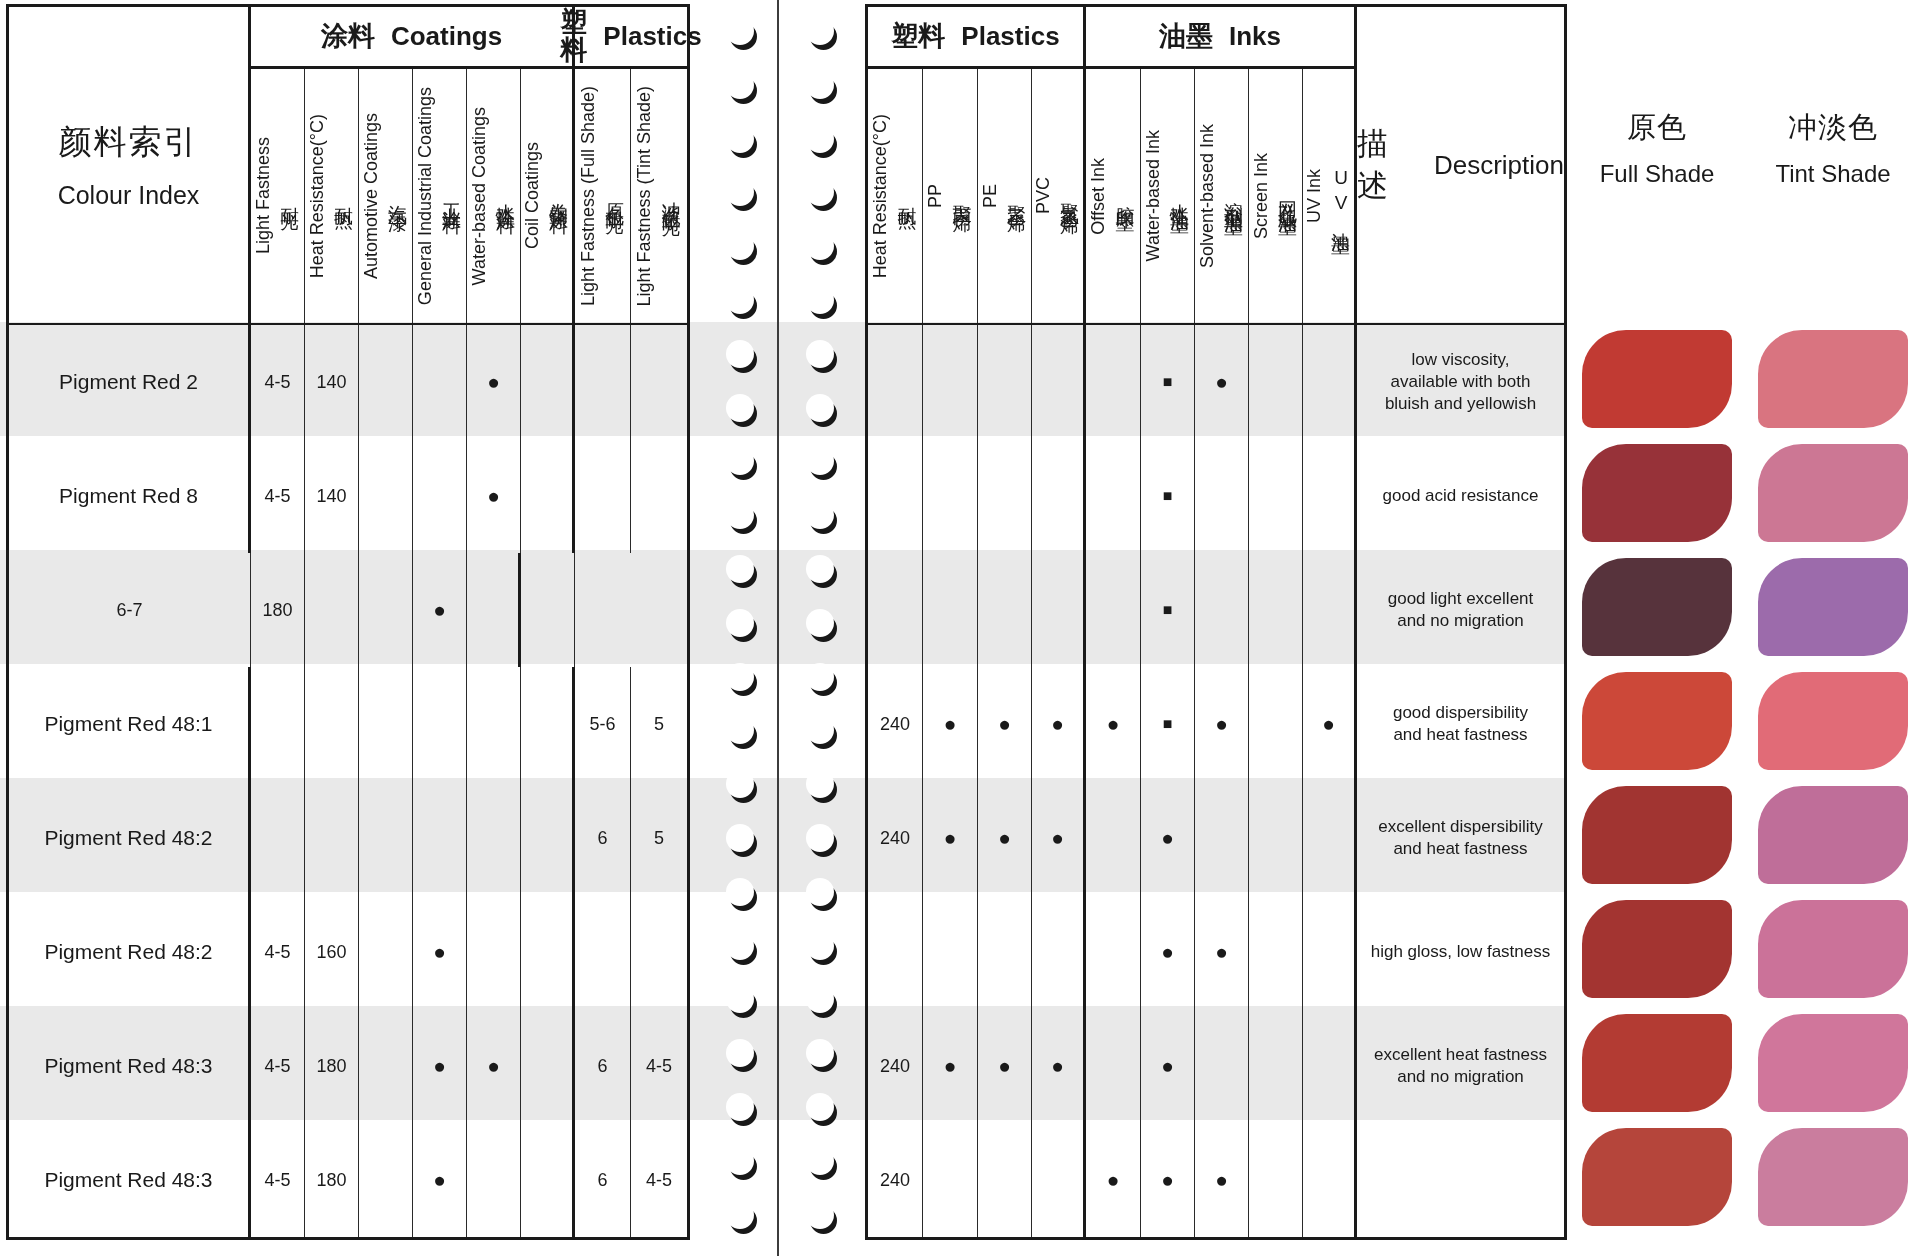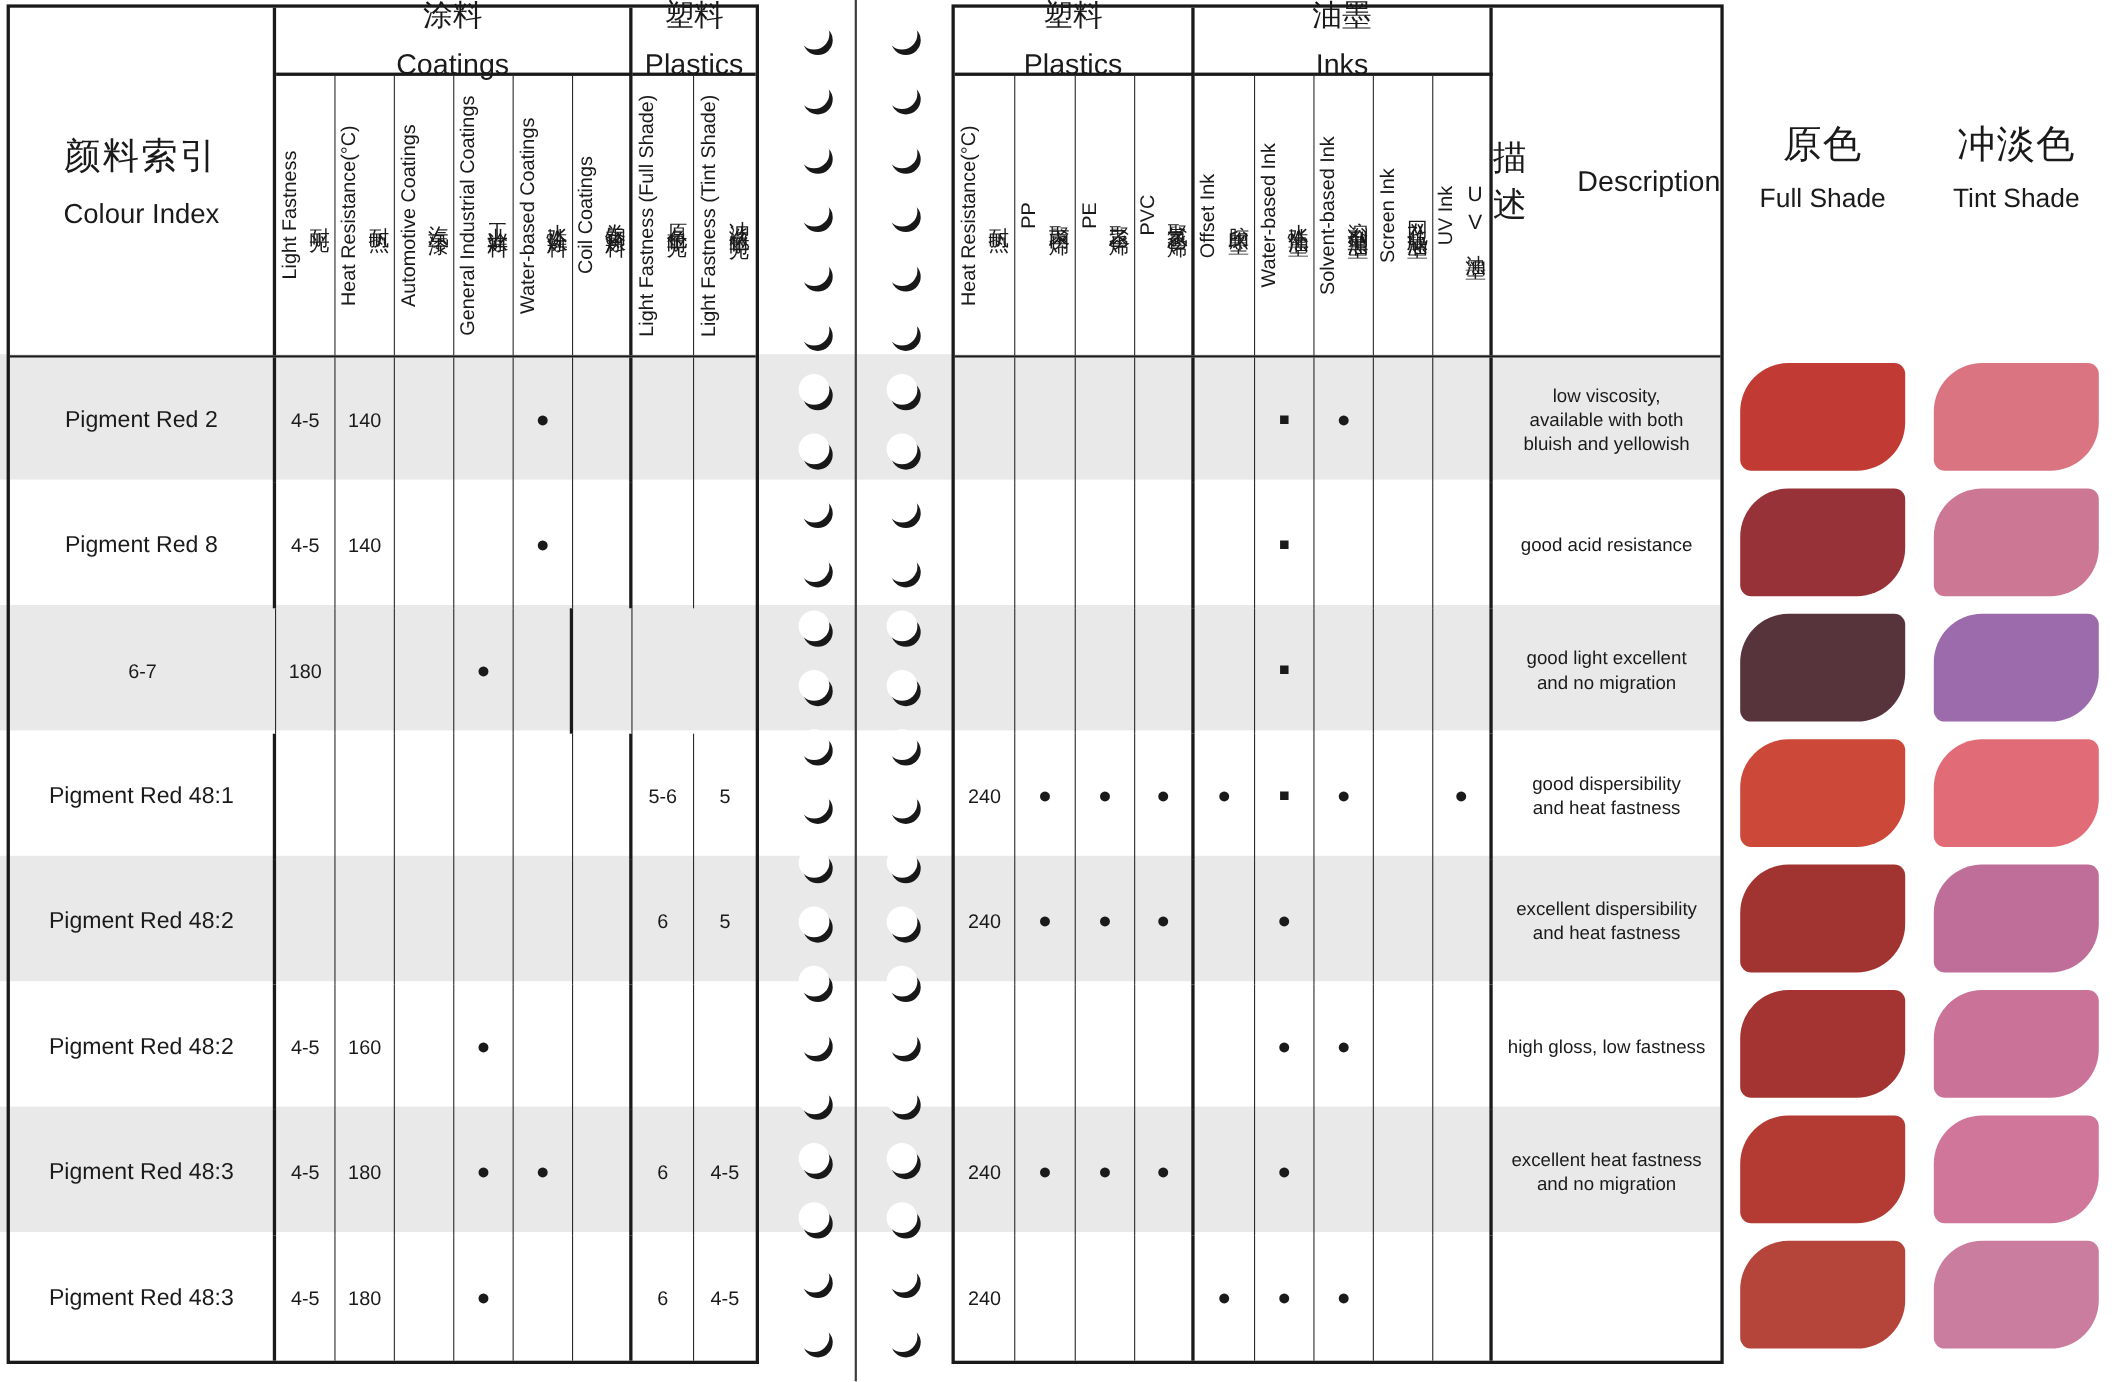--- a/index.html
+++ b/index.html
@@ -16,21 +16,21 @@
   .ring{position:absolute; width:32px; height:34px; z-index:2;}
   .ring::before{content:""; position:absolute; left:4px; top:6px; width:27px; height:27px; border-radius:50%; background:#181818;}
   .ring::after{content:""; position:absolute; left:0; top:0; width:28px; height:28px; border-radius:50%; background:#ffffff;}
 
   .tbl{position:absolute; top:4px; height:1236px; border:3px solid #1a1a1a; box-sizing:border-box; z-index:3; background:transparent;}
   .ltable{left:6px;  width:684px;}
   .rtable{left:865px; width:702px;}
   .tbl .hline{position:absolute; left:0; top:316px; width:100%; height:2px; background:#1a1a1a;}
 
   .abs{position:absolute; box-sizing:border-box;}
-  .sec{display:flex; flex-direction:column; align-items:center; justify-content:center; line-height:1.02; font-weight:normal;gap:16px;}
+  .sec{display:flex; flex-direction:row; align-items:center; justify-content:center; line-height:1.02; font-weight:bold;gap:16px;}
   .sec .zh{font-size:27px;}
   .sec .en{font-size:26px;}
   .thickR{border-right:3px solid #1a1a1a;}
   .thickB{border-bottom:3px solid #1a1a1a;}
 
   .ci-head{display:flex; flex-direction:column; align-items:center; justify-content:center; gap:16px;}
   .ci-head .zh{font-size:33px; letter-spacing:2px;}
   .ci-head .en{font-size:25px;text-align:center;}
 
   .heads{display:grid; position:absolute;}
@@ -48,21 +48,21 @@
   .cell.name{font-size:21px;}
   .cell.mk-dot{font-size:21px;}
   .cell.mk-sq{font-size:16px;}
   .cell.desc{font-size:17px; line-height:1.3; text-align:center; white-space:pre-line; padding:0 6px;}
 
   .desc-head{display:flex; flex-direction:row; align-items:center; justify-content:center; gap:12px;}
   .desc-head .zh{font-size:31px; letter-spacing:2px;}
   .desc-head .en{font-size:26px;}
 
   .sw-head{position:absolute; width:150px; text-align:center; z-index:3;}
-  .sw-head .zh{font-size:35px; letter-spacing:1px;}
+  .sw-head .zh{font-size:29px; letter-spacing:1px;}
   .sw-head .en{font-size:24px; margin-top:12px;}
   .swatch{position:absolute; width:150px; height:98px; border-radius:44px 10px 44px 10px; z-index:3;}
 </style>
 </head>
 <body>
 
 <div id="stripes">
     <div class="stripe" style="top: 322px;"></div>
     <div class="stripe" style="top: 550px;"></div>
     <div class="stripe" style="top: 778px;"></div>

